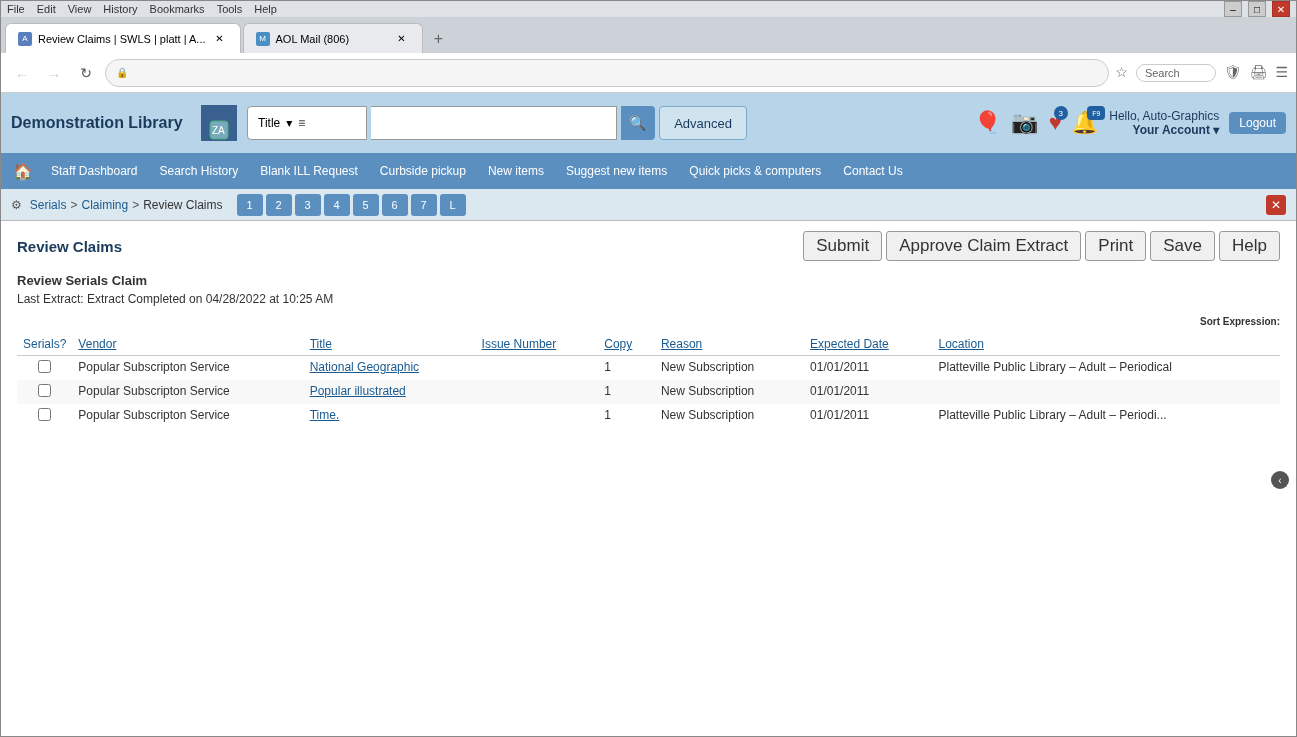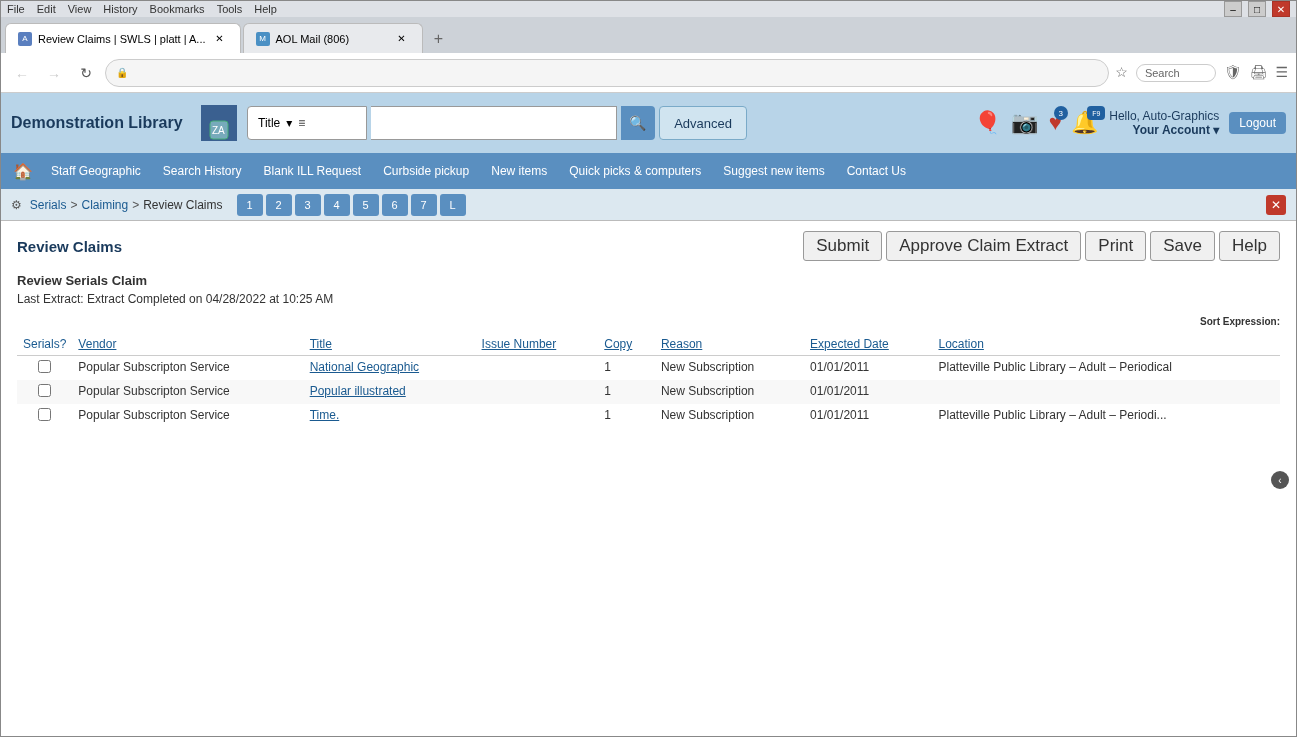--- a/index.html
+++ b/index.html
@@ -173,27 +173,27 @@
           <span>Your Account</span>
           <span>▾</span>
         </div>
       </div>
       <button class="logout-btn">Logout</button>
     </div>
   </div>
 
   <div class="nav-bar">
     <div class="nav-home">🏠</div>
-    <div class="nav-item">Staff Geographic</div>
+    <div class="nav-item">Staff Dashboard</div>
     <div class="nav-item">Search History</div>
     <div class="nav-item">Blank ILL Request</div>
     <div class="nav-item">Curbside pickup</div>
     <div class="nav-item">New items</div>
+    <div class="nav-item">Suggest new items</div>
     <div class="nav-item">Quick picks &amp; computers</div>
-    <div class="nav-item">Suggest new items</div>
     <div class="nav-item">Contact Us</div>
   </div>
 
   <div class="breadcrumb-bar">
     <span class="serials-icon">⚙</span>
     <a class="breadcrumb-link">Serials</a>
     <span class="breadcrumb-sep">&gt;</span>
     <a class="breadcrumb-link">Claiming</a>
     <span class="breadcrumb-sep">&gt;</span>
     <span class="breadcrumb-current">Review Claims</span>

